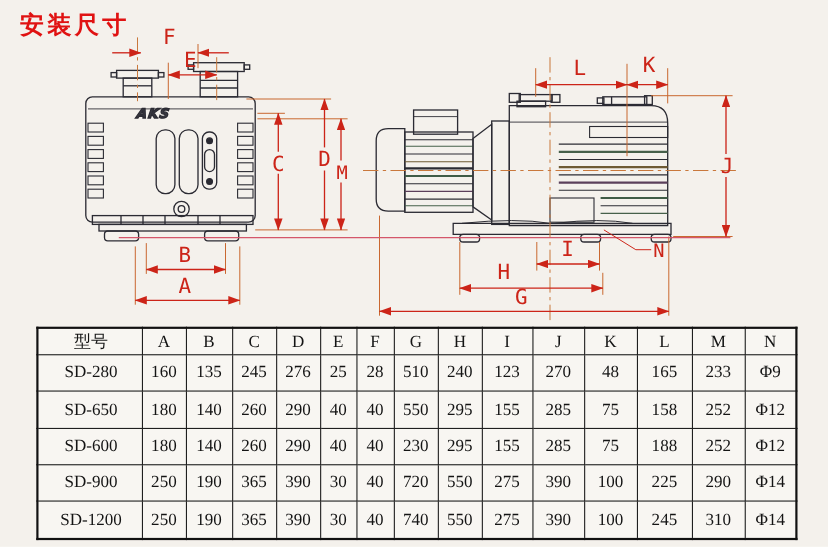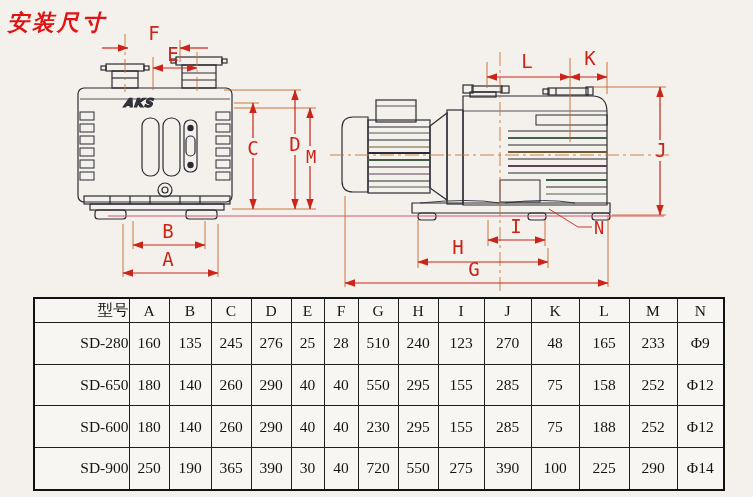--- a/index.html
+++ b/index.html
@@ -4,25 +4,24 @@
 <style>
   html,body{margin:0;padding:0;}
   .page{
     position:relative;
     width:753px;height:497px;
     background:#f4f1ec;
     font-family:"Liberation Sans",sans-serif;
     overflow:hidden;
   }
   .title{
-    position:absolute;left:7px;top:8px;
+    position:absolute;left:18px;top:8px;
     font-family:"DejaVu Sans",sans-serif;
     font-size:22px;font-weight:bold;color:#e01212;
     letter-spacing:3px;
-    font-style:italic;
   }
   svg{position:absolute;left:0;top:0;}
   .dim-label{
     font-family:"DejaVu Sans Mono",monospace;
     font-size:19px;fill:#cc2418;
   }
   .dim-label.small{font-size:17px;}
   .logo-text{
     font-family:"DejaVu Sans",sans-serif;
     font-size:12px;font-weight:bold;font-style:italic;
@@ -35,21 +34,21 @@
     background:#f8f6f2;
     font-family:"Liberation Serif",serif;
     font-size:15.5px;color:#141414;
   }
   table.dims th,table.dims td{
     border:1.5px solid #1f1f1f;
     text-align:center;padding:0;height:23px;
     font-weight:normal;white-space:nowrap;overflow:hidden;
   }
   table.dims th.model,table.dims td.model{
-    text-align:right;padding-left:2px;
+    text-align:center;padding-left:2px;
   }
   table.dims{border:2px solid #111;}
 </style>
 </head>
 <body>
 
 <div class="page">
 
   <div class="title">安装尺寸</div>
 
@@ -377,16 +376,33 @@
           <td>40</td>
           <td>720</td>
           <td>550</td>
           <td>275</td>
           <td>390</td>
           <td>100</td>
           <td>225</td>
           <td>290</td>
           <td>Φ14</td>
         </tr>
+        <tr>
+          <td class="model">SD-1200</td>
+          <td>250</td>
+          <td>190</td>
+          <td>365</td>
+          <td>390</td>
+          <td>30</td>
+          <td>40</td>
+          <td>740</td>
+          <td>550</td>
+          <td>275</td>
+          <td>390</td>
+          <td>100</td>
+          <td>245</td>
+          <td>310</td>
+          <td>Φ14</td>
+        </tr>
       </tbody>
   </table>
 
 </div>
 
 </body></html>

